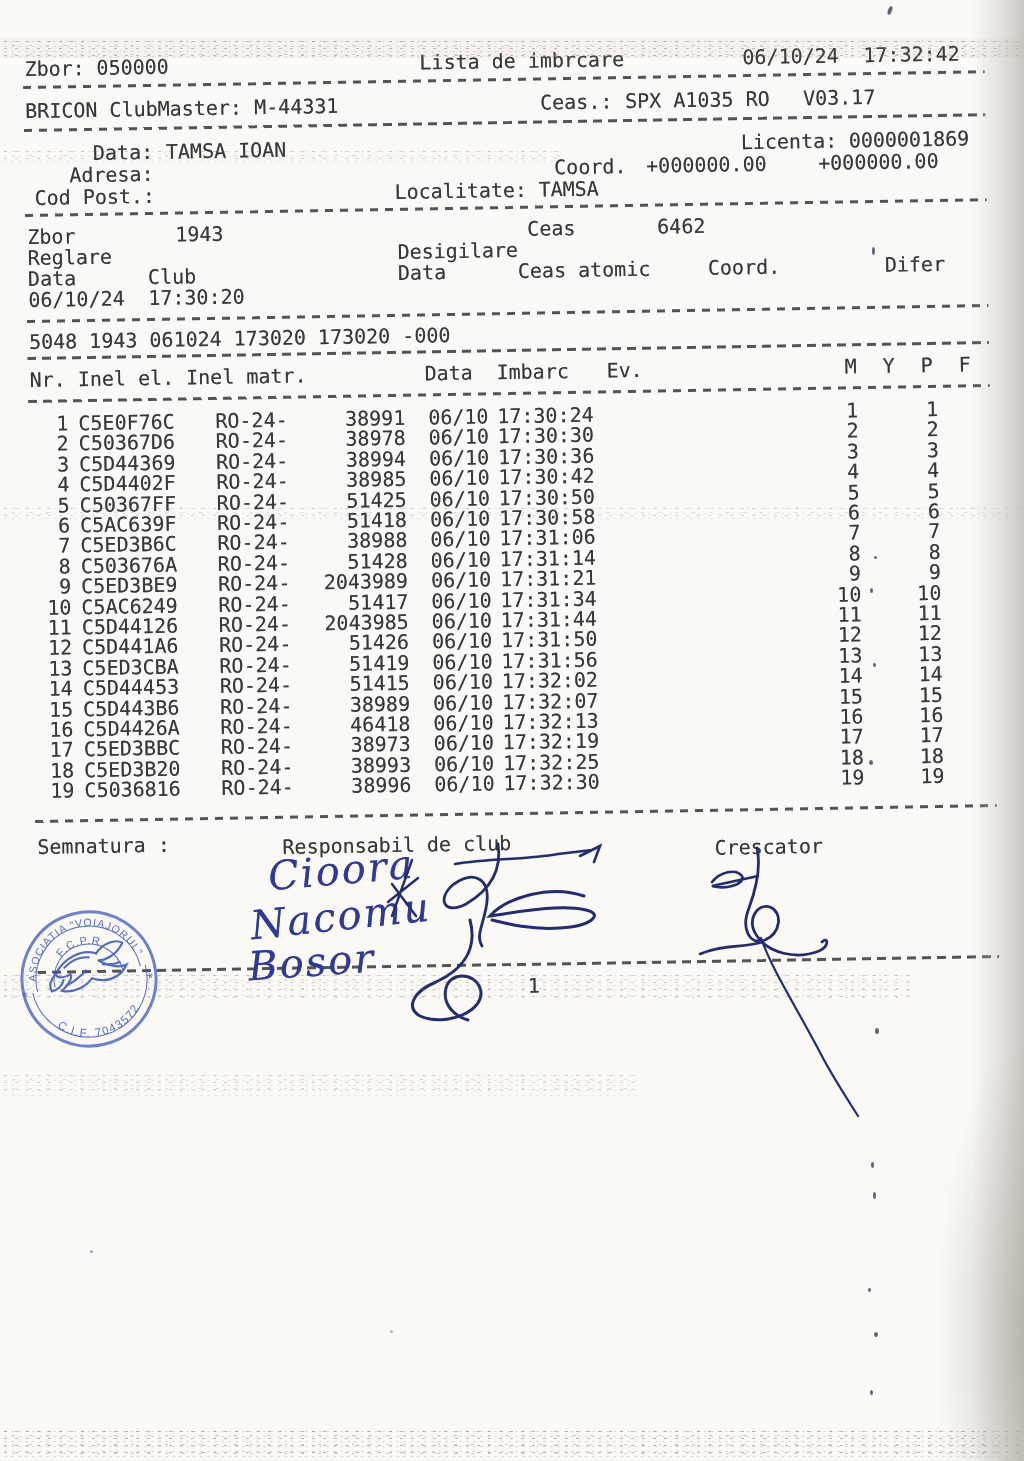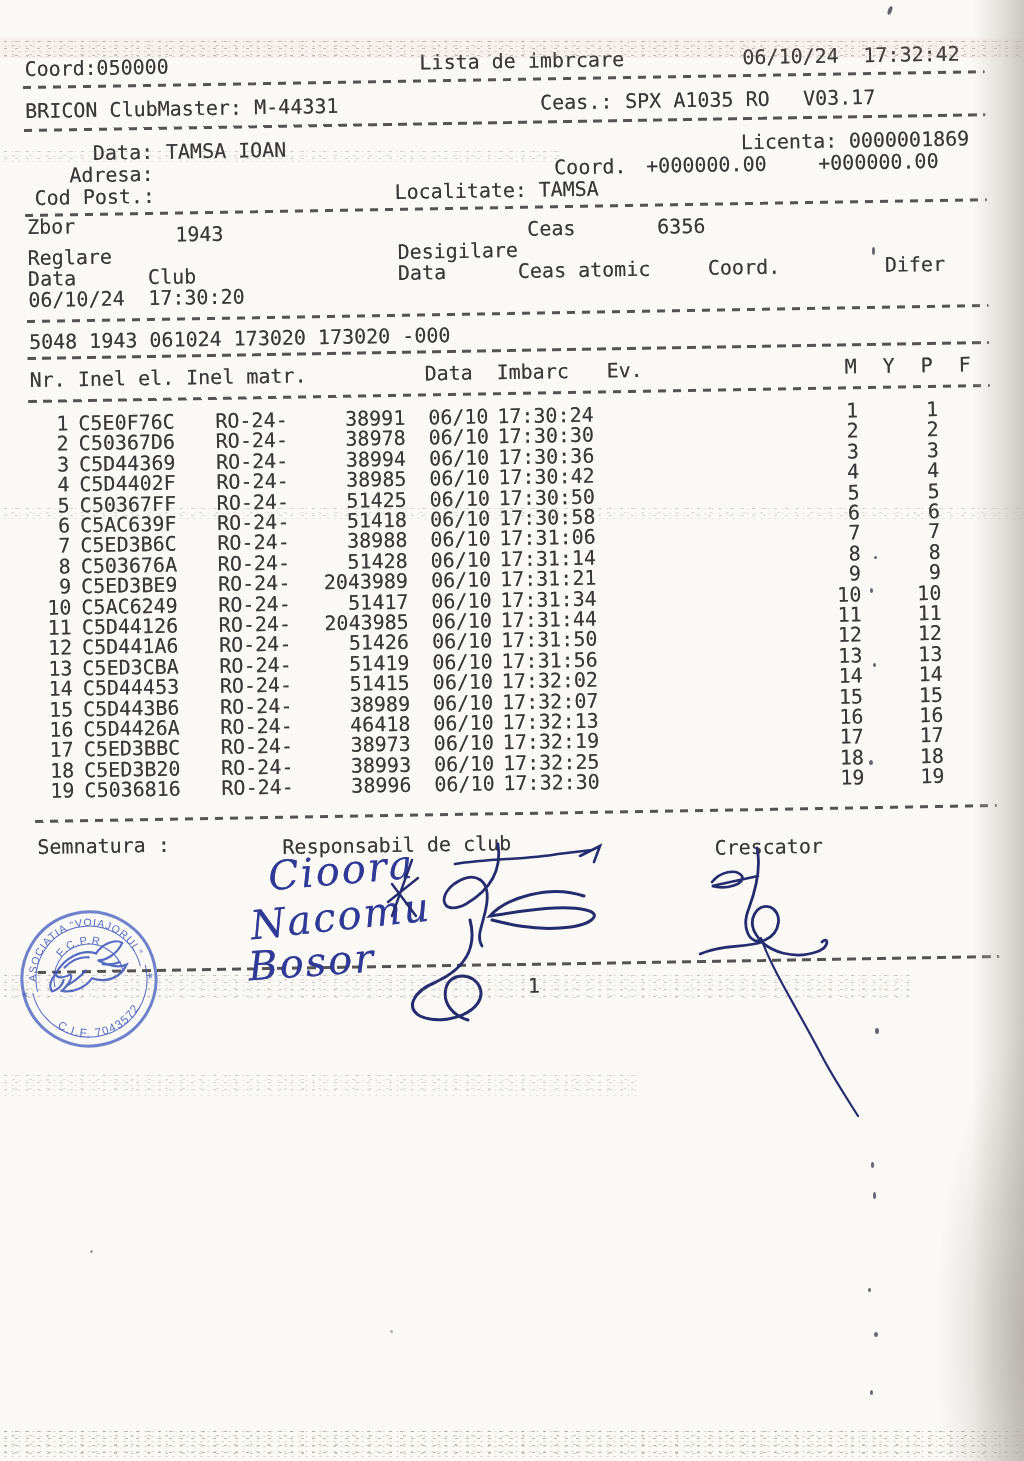--- a/index.html
+++ b/index.html
@@ -70,21 +70,21 @@
   .stamp path.ring{fill:none;stroke:#3e58bd;}
   .pgnum{font-size:20px;}
 </style>
 </head>
 <body>
 
 <div class="paper">
 
   <div class="print">
 
-    <span class="t" style="left:30px;top:58px;">Coord:</span>
+    <span class="t" style="left:30px;top:58px;">Zbor:</span>
     <span class="t" style="left:102px;top:58px;">050000</span>
     <span class="t" style="left:425px;top:58px;">Lista de imbrcare</span>
     <span class="t" style="left:748px;top:58px;">06/10/24</span>
     <span class="t" style="left:869px;top:58px;">17:32:42</span>
     <div class="dash" style="left:28px;top:86px;width:962px;"></div>
 
     <span class="t" style="left:30px;top:100px;">BRICON ClubMaster:</span>
     <span class="t" style="left:259px;top:100px;">M-44331</span>
     <span class="t" style="left:545px;top:100px;">Ceas.:</span>
     <span class="t" style="left:630px;top:100px;">SPX A1035 RO</span>
@@ -97,24 +97,24 @@
     <span class="t" style="left:853px;top:143px;">0000001869</span>
     <span class="t" style="left:73px;top:165px;">Adresa:</span>
     <span class="t" style="left:558px;top:165px;">Coord.</span>
     <span class="t" style="left:650px;top:165px;">+000000.00</span>
     <span class="t" style="left:822px;top:165px;">+000000.00</span>
     <span class="t" style="left:38px;top:187px;">Cod Post.:</span>
     <span class="t" style="left:398px;top:187px;">Localitate:</span>
     <span class="t" style="left:542px;top:187px;">TAMSA</span>
     <div class="dash" style="left:28px;top:214px;width:962px;"></div>
 
-    <span class="t" style="left:30px;top:216px;text-align:right;">Zbor</span>
+    <span class="t" style="left:30px;top:226px;text-align:right;">Zbor</span>
     <span class="t" style="left:150px;top:226px;margin-left:28px;">1943</span>
     <span class="t" style="left:530px;top:226px;">Ceas</span>
-    <span class="t" style="left:660px;top:226px;">6356</span>
+    <span class="t" style="left:660px;top:226px;">6462</span>
     <span class="t" style="left:30px;top:247px;">Reglare</span>
     <span class="t" style="left:400px;top:247px;">Desigilare</span>
     <span class="t" style="left:30px;top:268px;">Data</span>
     <span class="t" style="left:150px;top:268px;">Club</span>
     <span class="t" style="left:400px;top:268px;">Data</span>
     <span class="t" style="left:520px;top:268px;">Ceas atomic</span>
     <span class="t" style="left:710px;top:268px;">Coord.</span>
     <span class="t" style="left:887px;top:268px;text-align:center;">Difer</span>
     <span class="t" style="left:30px;top:289px;">06/10/24</span>
     <span class="t" style="left:150px;top:289px;">17:30:20</span>

